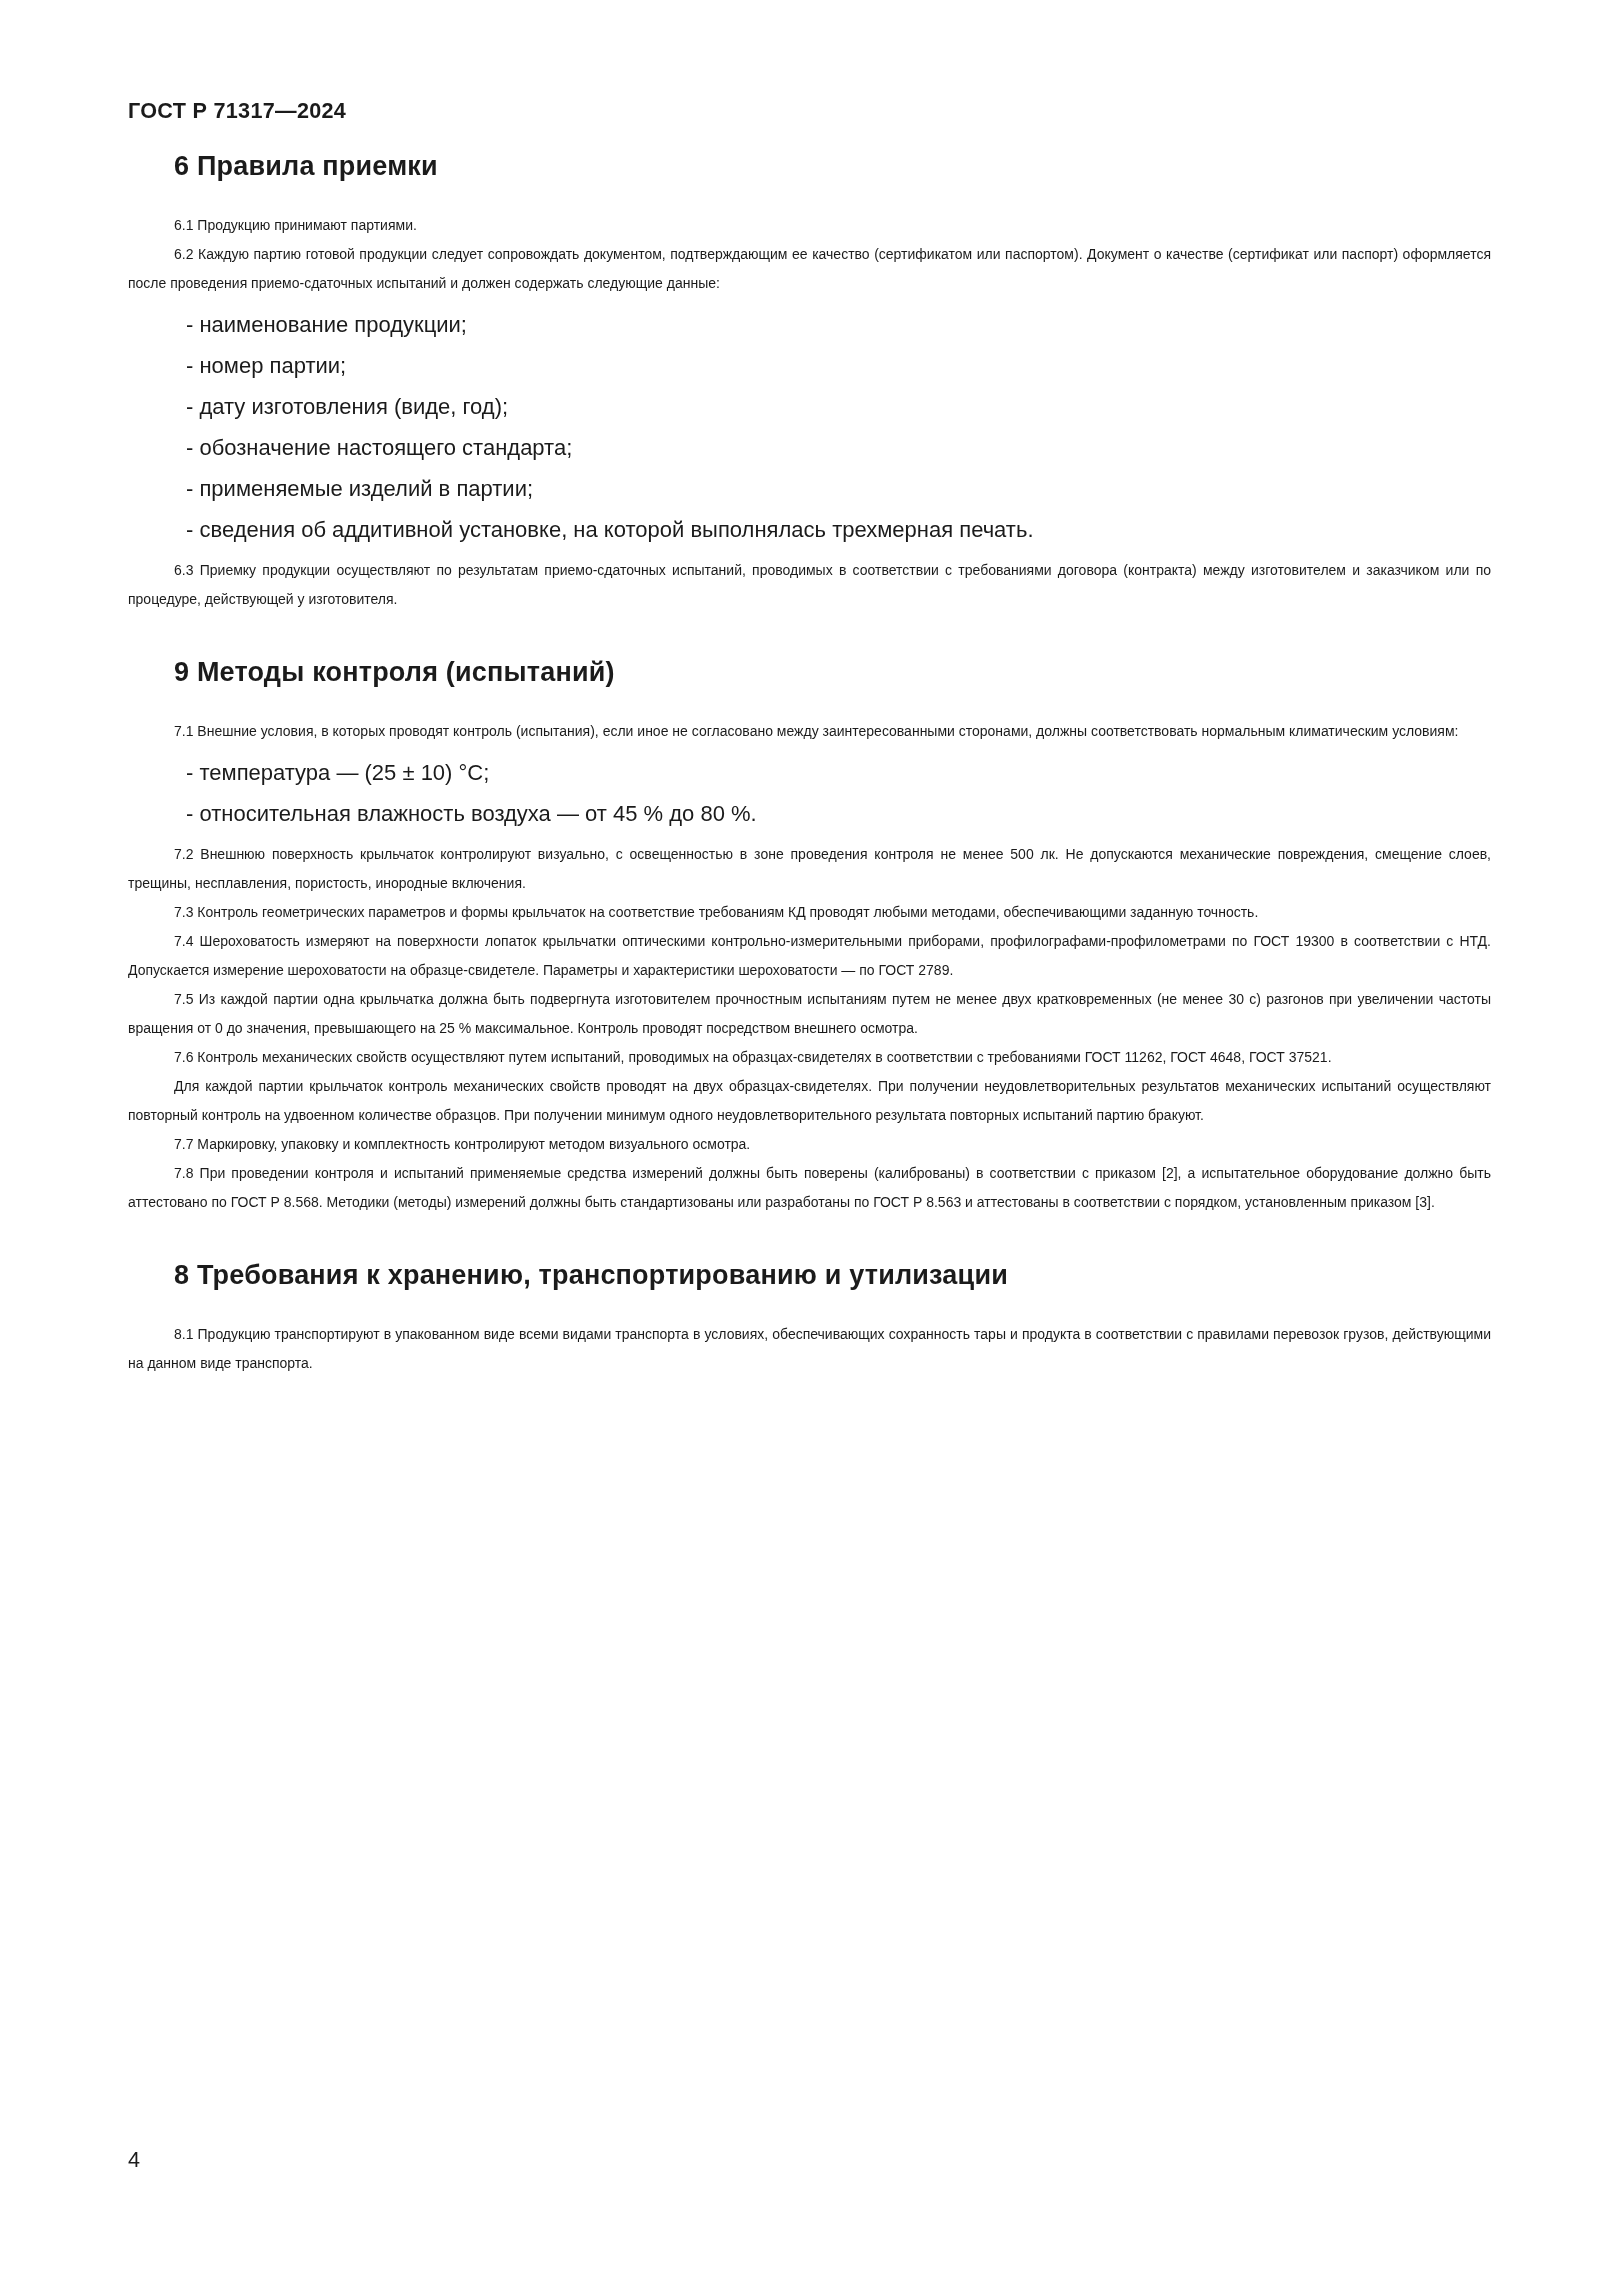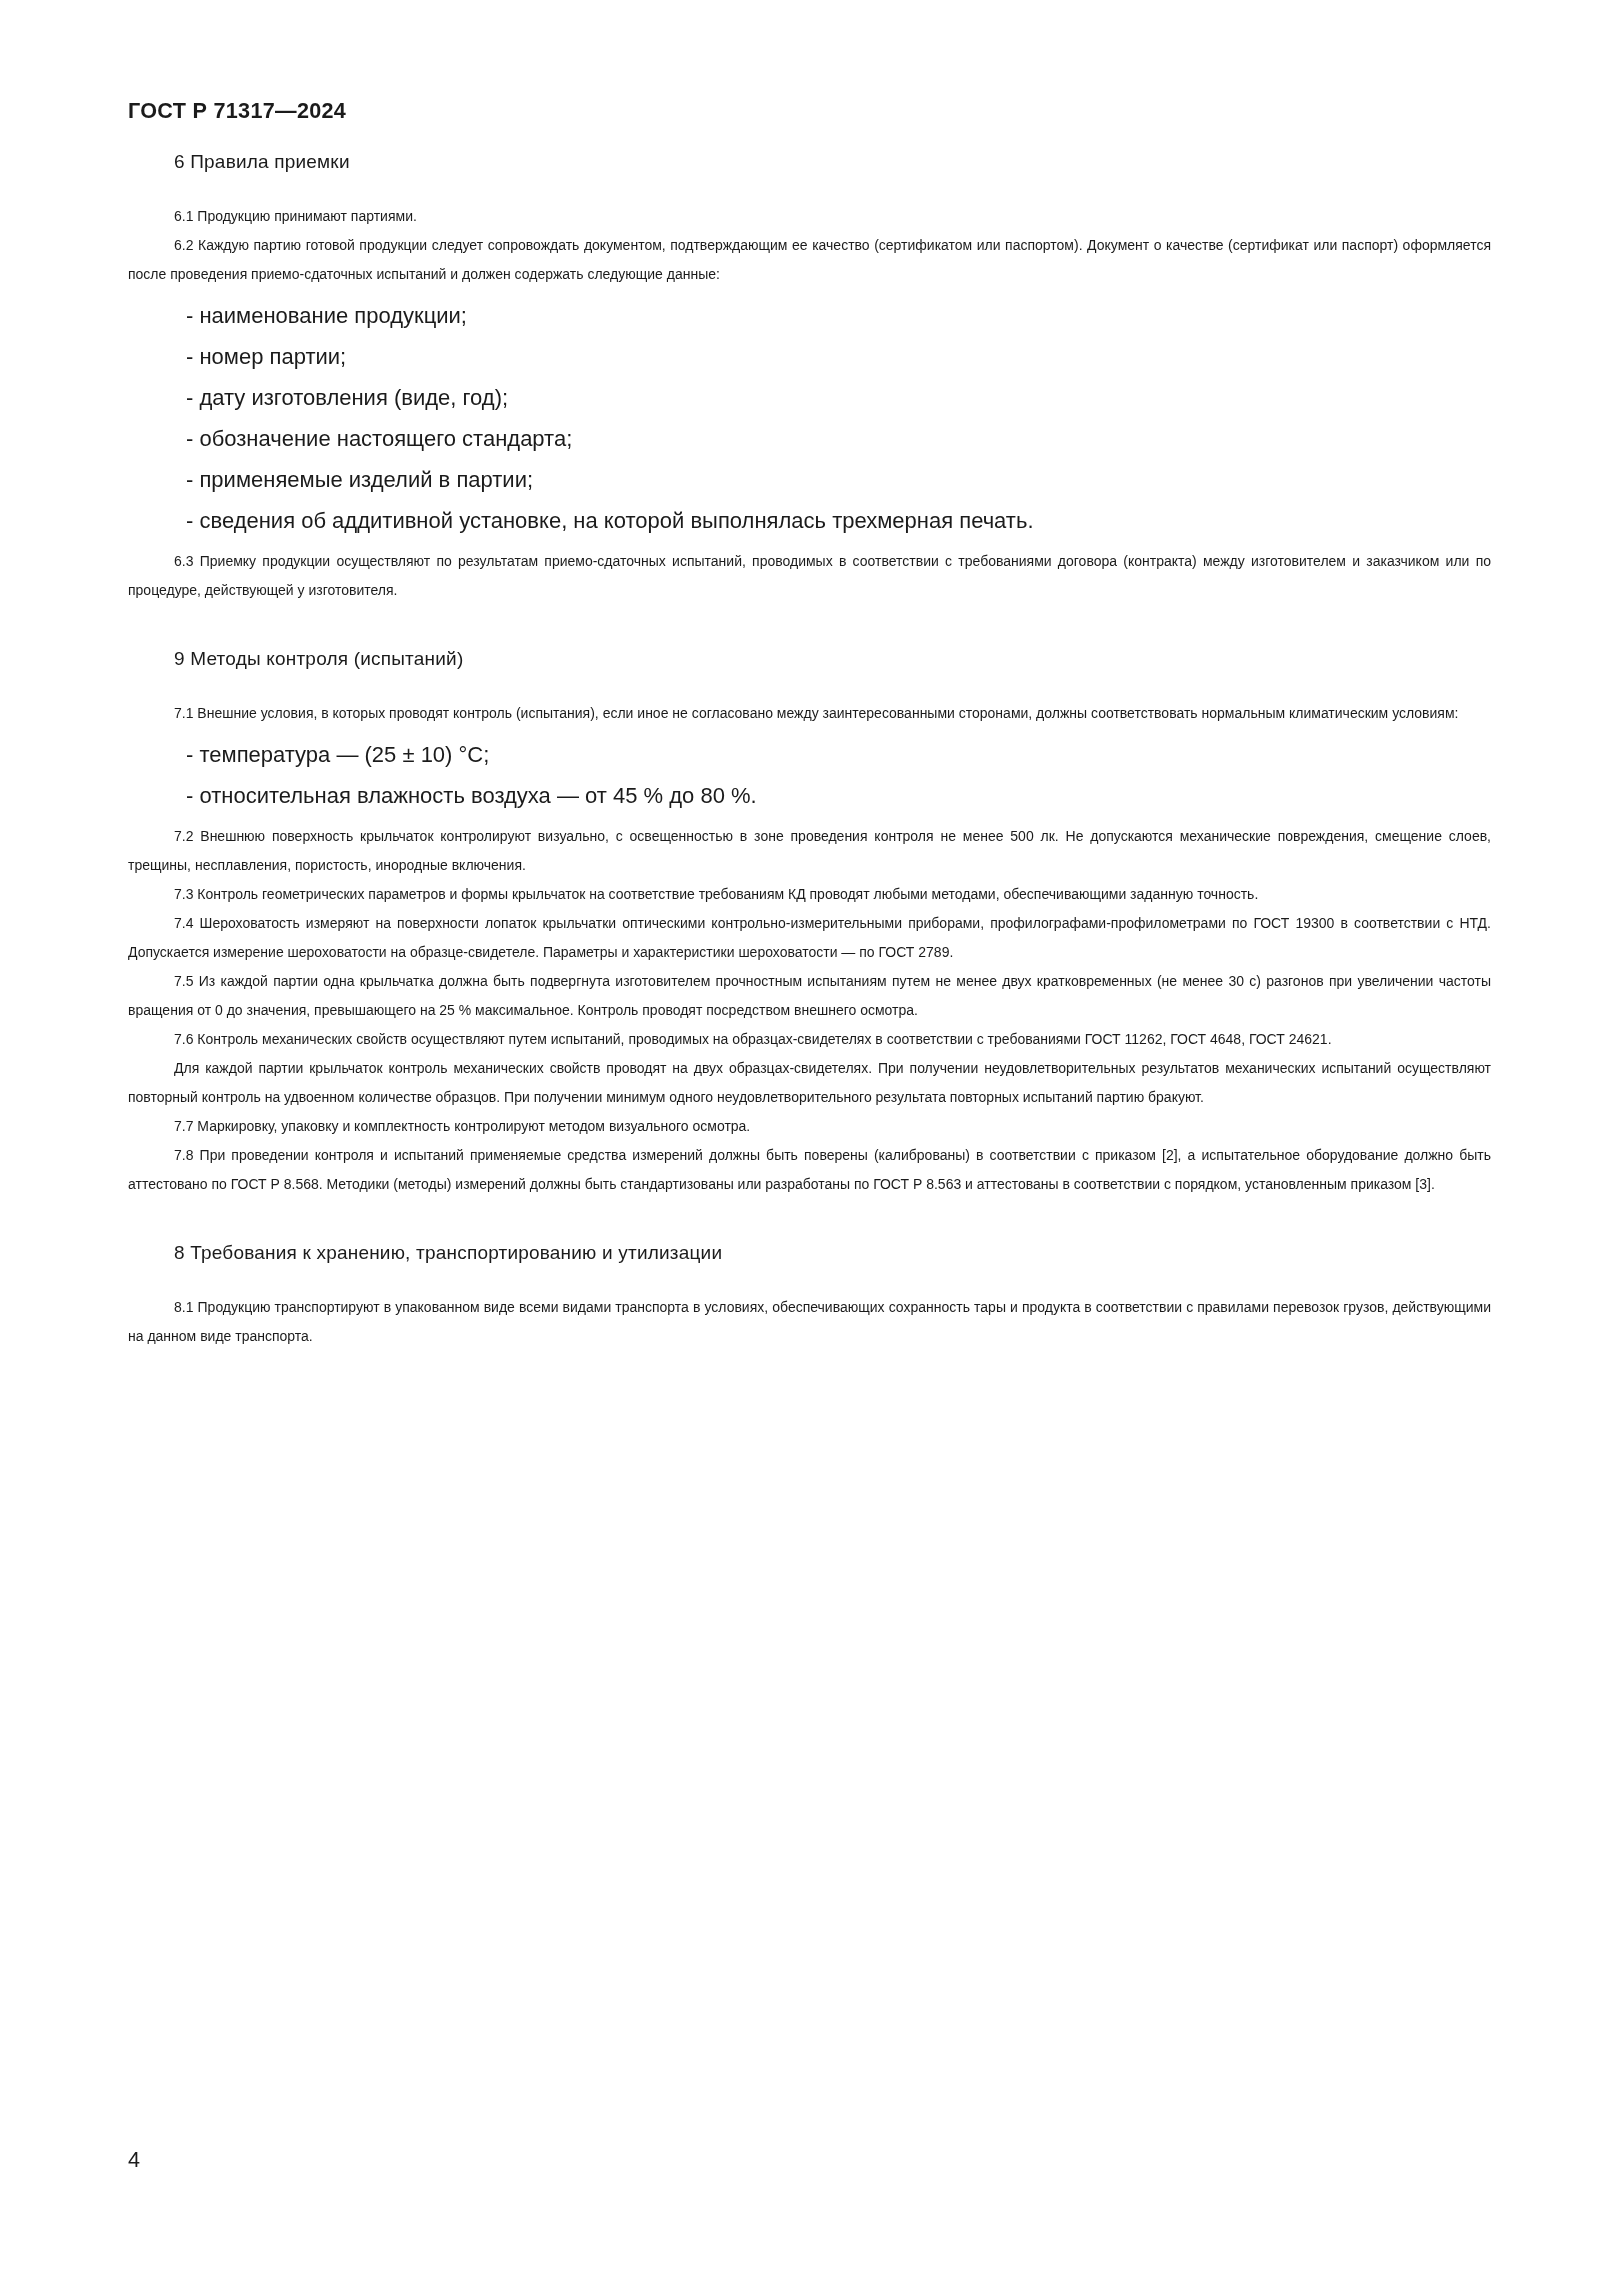--- a/index.html
+++ b/index.html
@@ -28,22 +28,22 @@
       top: 98px;
       width: 1363px;
     }
     .doc-header {
       font-size: 21.6px;
       font-weight: bold;
       letter-spacing: 0.3px;
       margin-bottom: 13.7px;
     }
     .sec-title {
-      font-size: 19px;
-      font-weight: normal;
+      font-size: 27px;
+      font-weight: bold;
       margin: 43px 0 29px 46px;
       letter-spacing: 0.2px;
     }
     .sec-title.first {
       margin-top: 27.4px;
     }
     .para {
       font-size: 14px;
       line-height: 29px;
       text-align: justify;
@@ -84,21 +84,21 @@
     <p class="para">6.3 Приемку продукции осуществляют по результатам приемо-сдаточных испытаний, проводимых в соответствии с требованиями договора (контракта) между изготовителем и заказчиком или по процедуре, действующей у изготовителя.</p>
 
     <h2 class="sec-title">9 Методы контроля (испытаний)</h2>
     <p class="para">7.1 Внешние условия, в которых проводят контроль (испытания), если иное не согласовано между заинтересованными сторонами, должны соответствовать нормальным климатическим условиям:</p>
     <p class="list">- температура — (25 ± 10) °С;</p>
     <p class="list">- относительная влажность воздуха — от 45 % до 80 %.</p>
     <p class="para">7.2 Внешнюю поверхность крыльчаток контролируют визуально, с освещенностью в зоне проведения контроля не менее 500 лк. Не допускаются механические повреждения, смещение слоев, трещины, несплавления, пористость, инородные включения.</p>
     <p class="para">7.3 Контроль геометрических параметров и формы крыльчаток на соответствие требованиям КД проводят любыми методами, обеспечивающими заданную точность.</p>
     <p class="para">7.4 Шероховатость измеряют на поверхности лопаток крыльчатки оптическими контрольно-измерительными приборами, профилографами-профилометрами по ГОСТ 19300 в соответствии с НТД. Допускается измерение шероховатости на образце-свидетеле. Параметры и характеристики шероховатости — по ГОСТ 2789.</p>
     <p class="para">7.5 Из каждой партии одна крыльчатка должна быть подвергнута изготовителем прочностным испытаниям путем не менее двух кратковременных (не менее 30 с) разгонов при увеличении частоты вращения от 0 до значения, превышающего на 25 % максимальное. Контроль проводят посредством внешнего осмотра.</p>
-    <p class="para">7.6 Контроль механических свойств осуществляют путем испытаний, проводимых на образцах-свидетелях в соответствии с требованиями ГОСТ 11262, ГОСТ 4648, ГОСТ 24621.</p>
+    <p class="para">7.6 Контроль механических свойств осуществляют путем испытаний, проводимых на образцах-свидетелях в соответствии с требованиями ГОСТ 11262, ГОСТ 4648, ГОСТ 37521.</p>
     <p class="para">Для каждой партии крыльчаток контроль механических свойств проводят на двух образцах-свидетелях. При получении неудовлетворительных результатов механических испытаний осуществляют повторный контроль на удвоенном количестве образцов. При получении минимум одного неудовлетворительного результата повторных испытаний партию бракуют.</p>
     <p class="para">7.7 Маркировку, упаковку и комплектность контролируют методом визуального осмотра.</p>
     <p class="para">7.8 При проведении контроля и испытаний применяемые средства измерений должны быть поверены (калиброваны) в соответствии с приказом [2], а испытательное оборудование должно быть аттестовано по ГОСТ Р 8.568. Методики (методы) измерений должны быть стандартизованы или разработаны по ГОСТ Р 8.563 и аттестованы в соответствии с порядком, установленным приказом [3].</p>
 
     <h2 class="sec-title">8 Требования к хранению, транспортированию и утилизации</h2>
     <p class="para">8.1 Продукцию транспортируют в упакованном виде всеми видами транспорта в условиях, обеспечивающих сохранность тары и продукта в соответствии с правилами перевозок грузов, действующими на данном виде транспорта.</p>
 
   </div>
 
   <div class="page-number">4</div>

